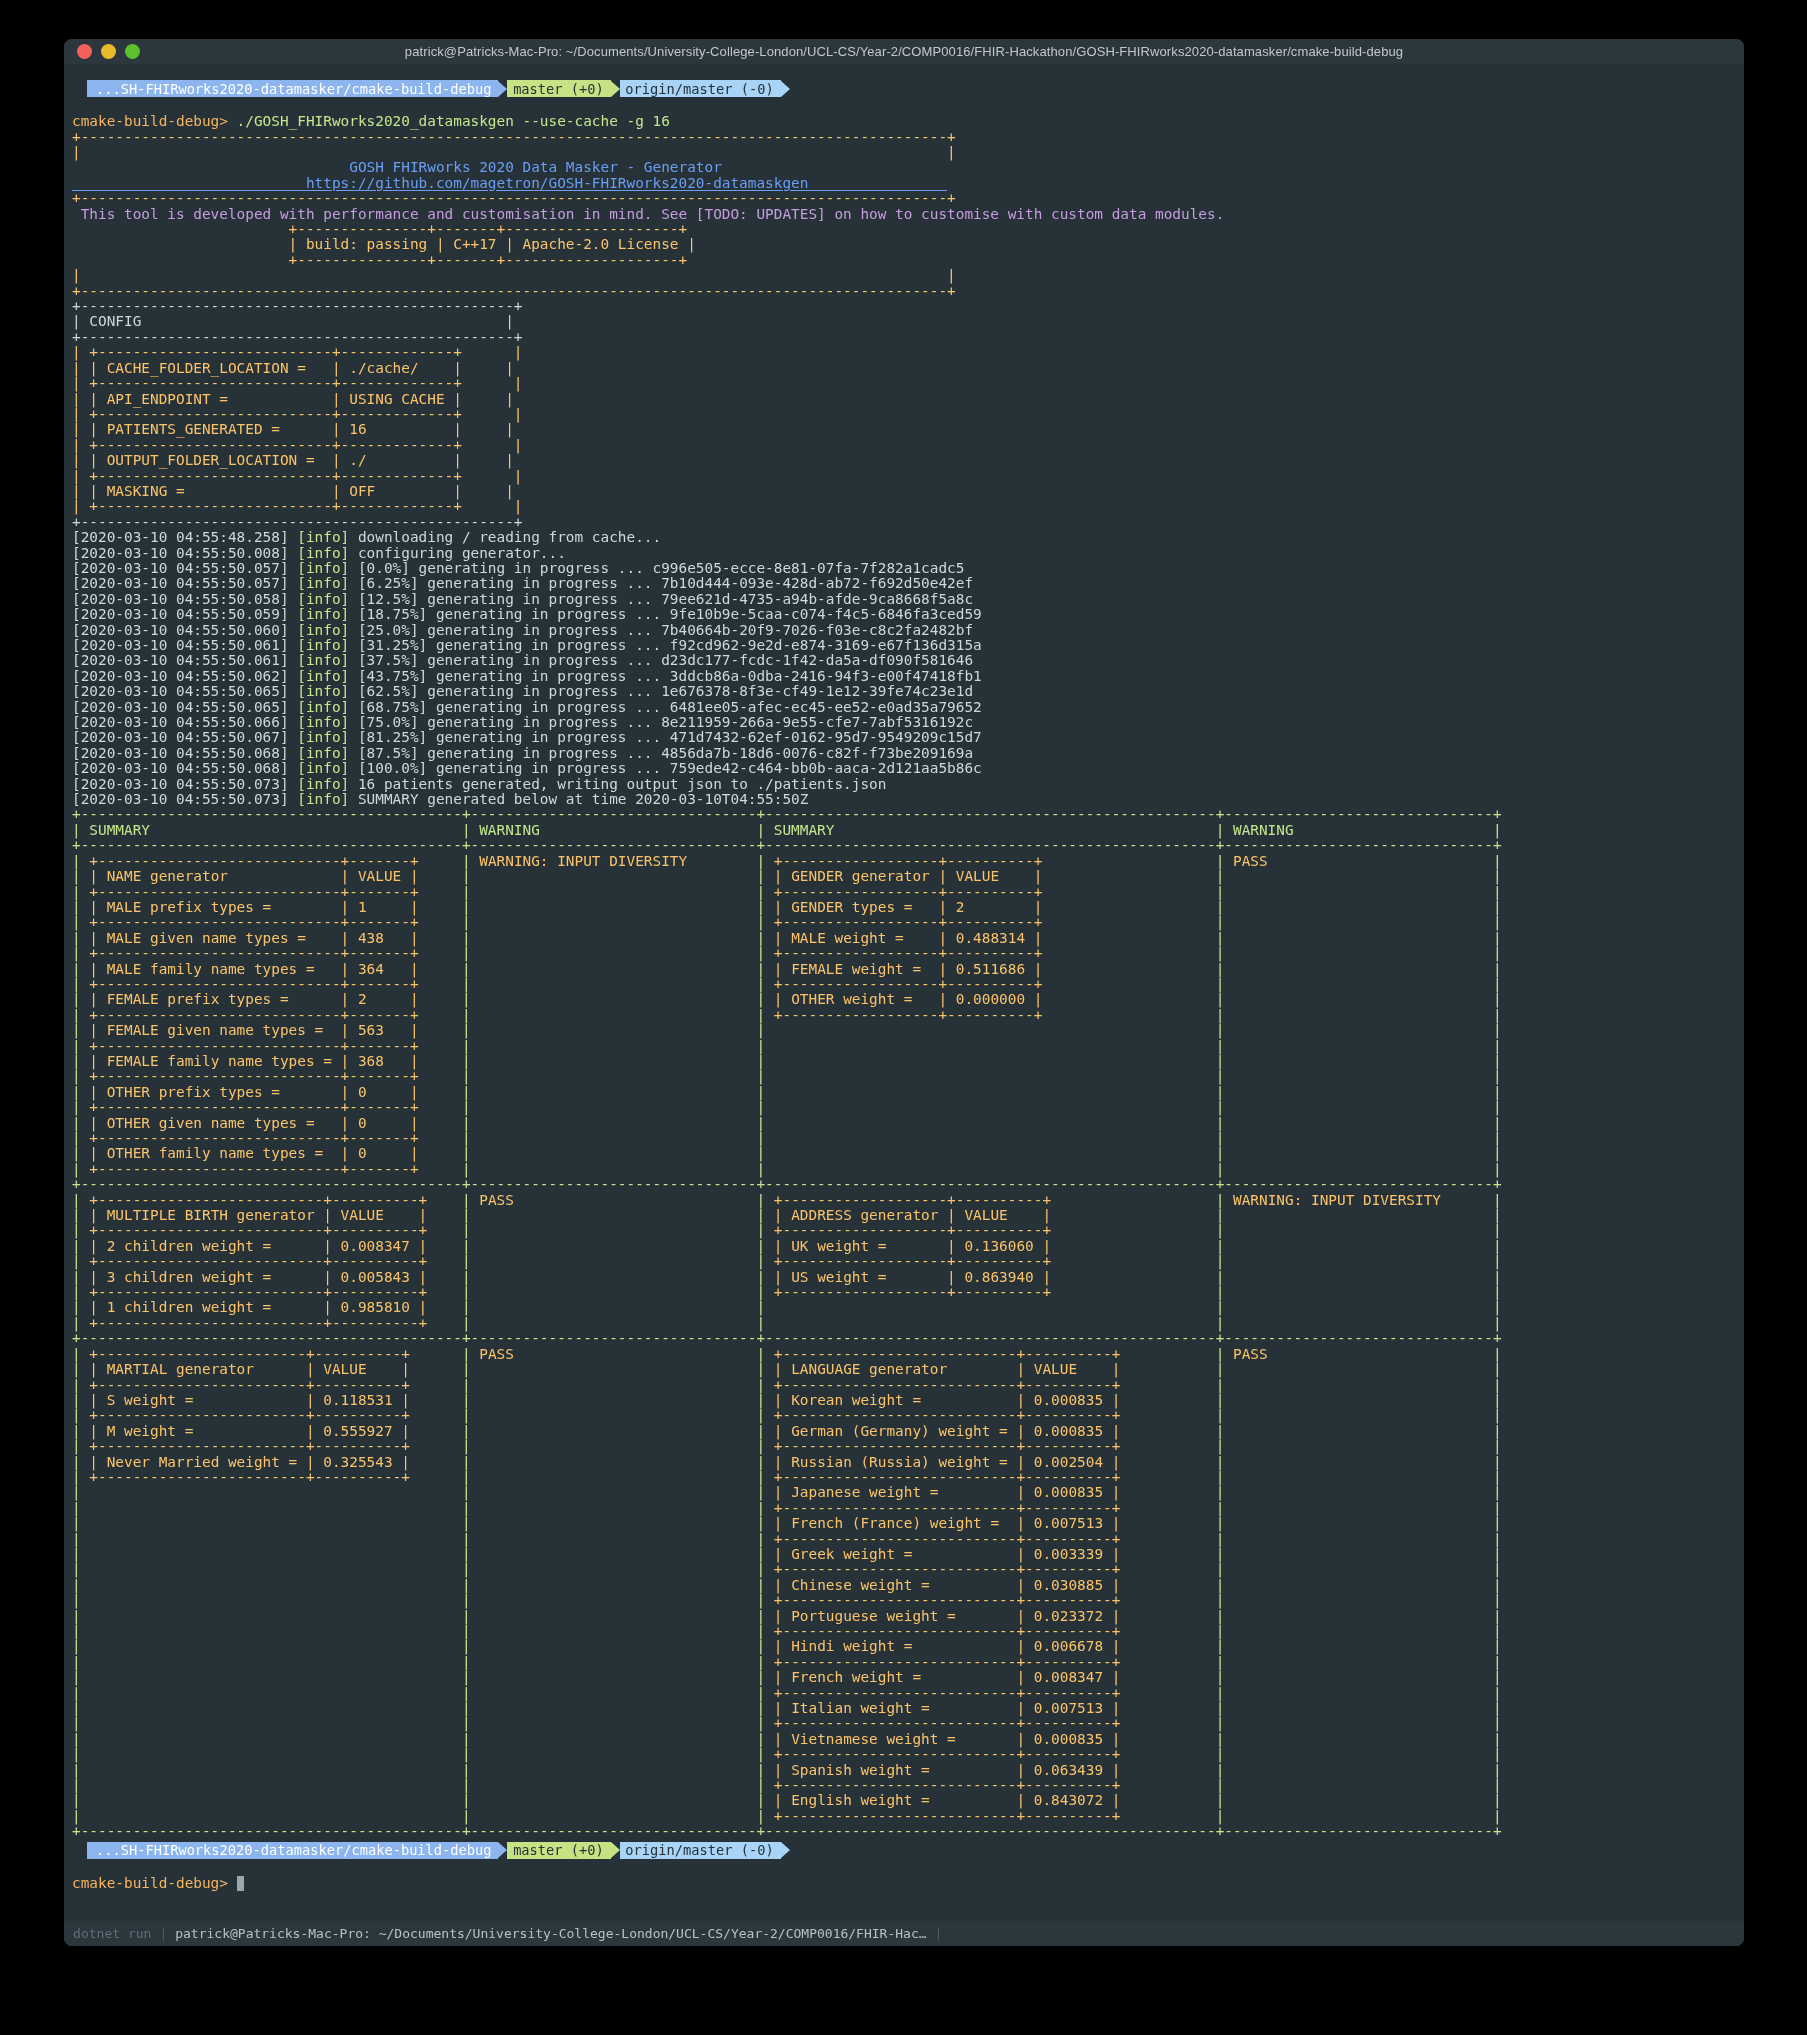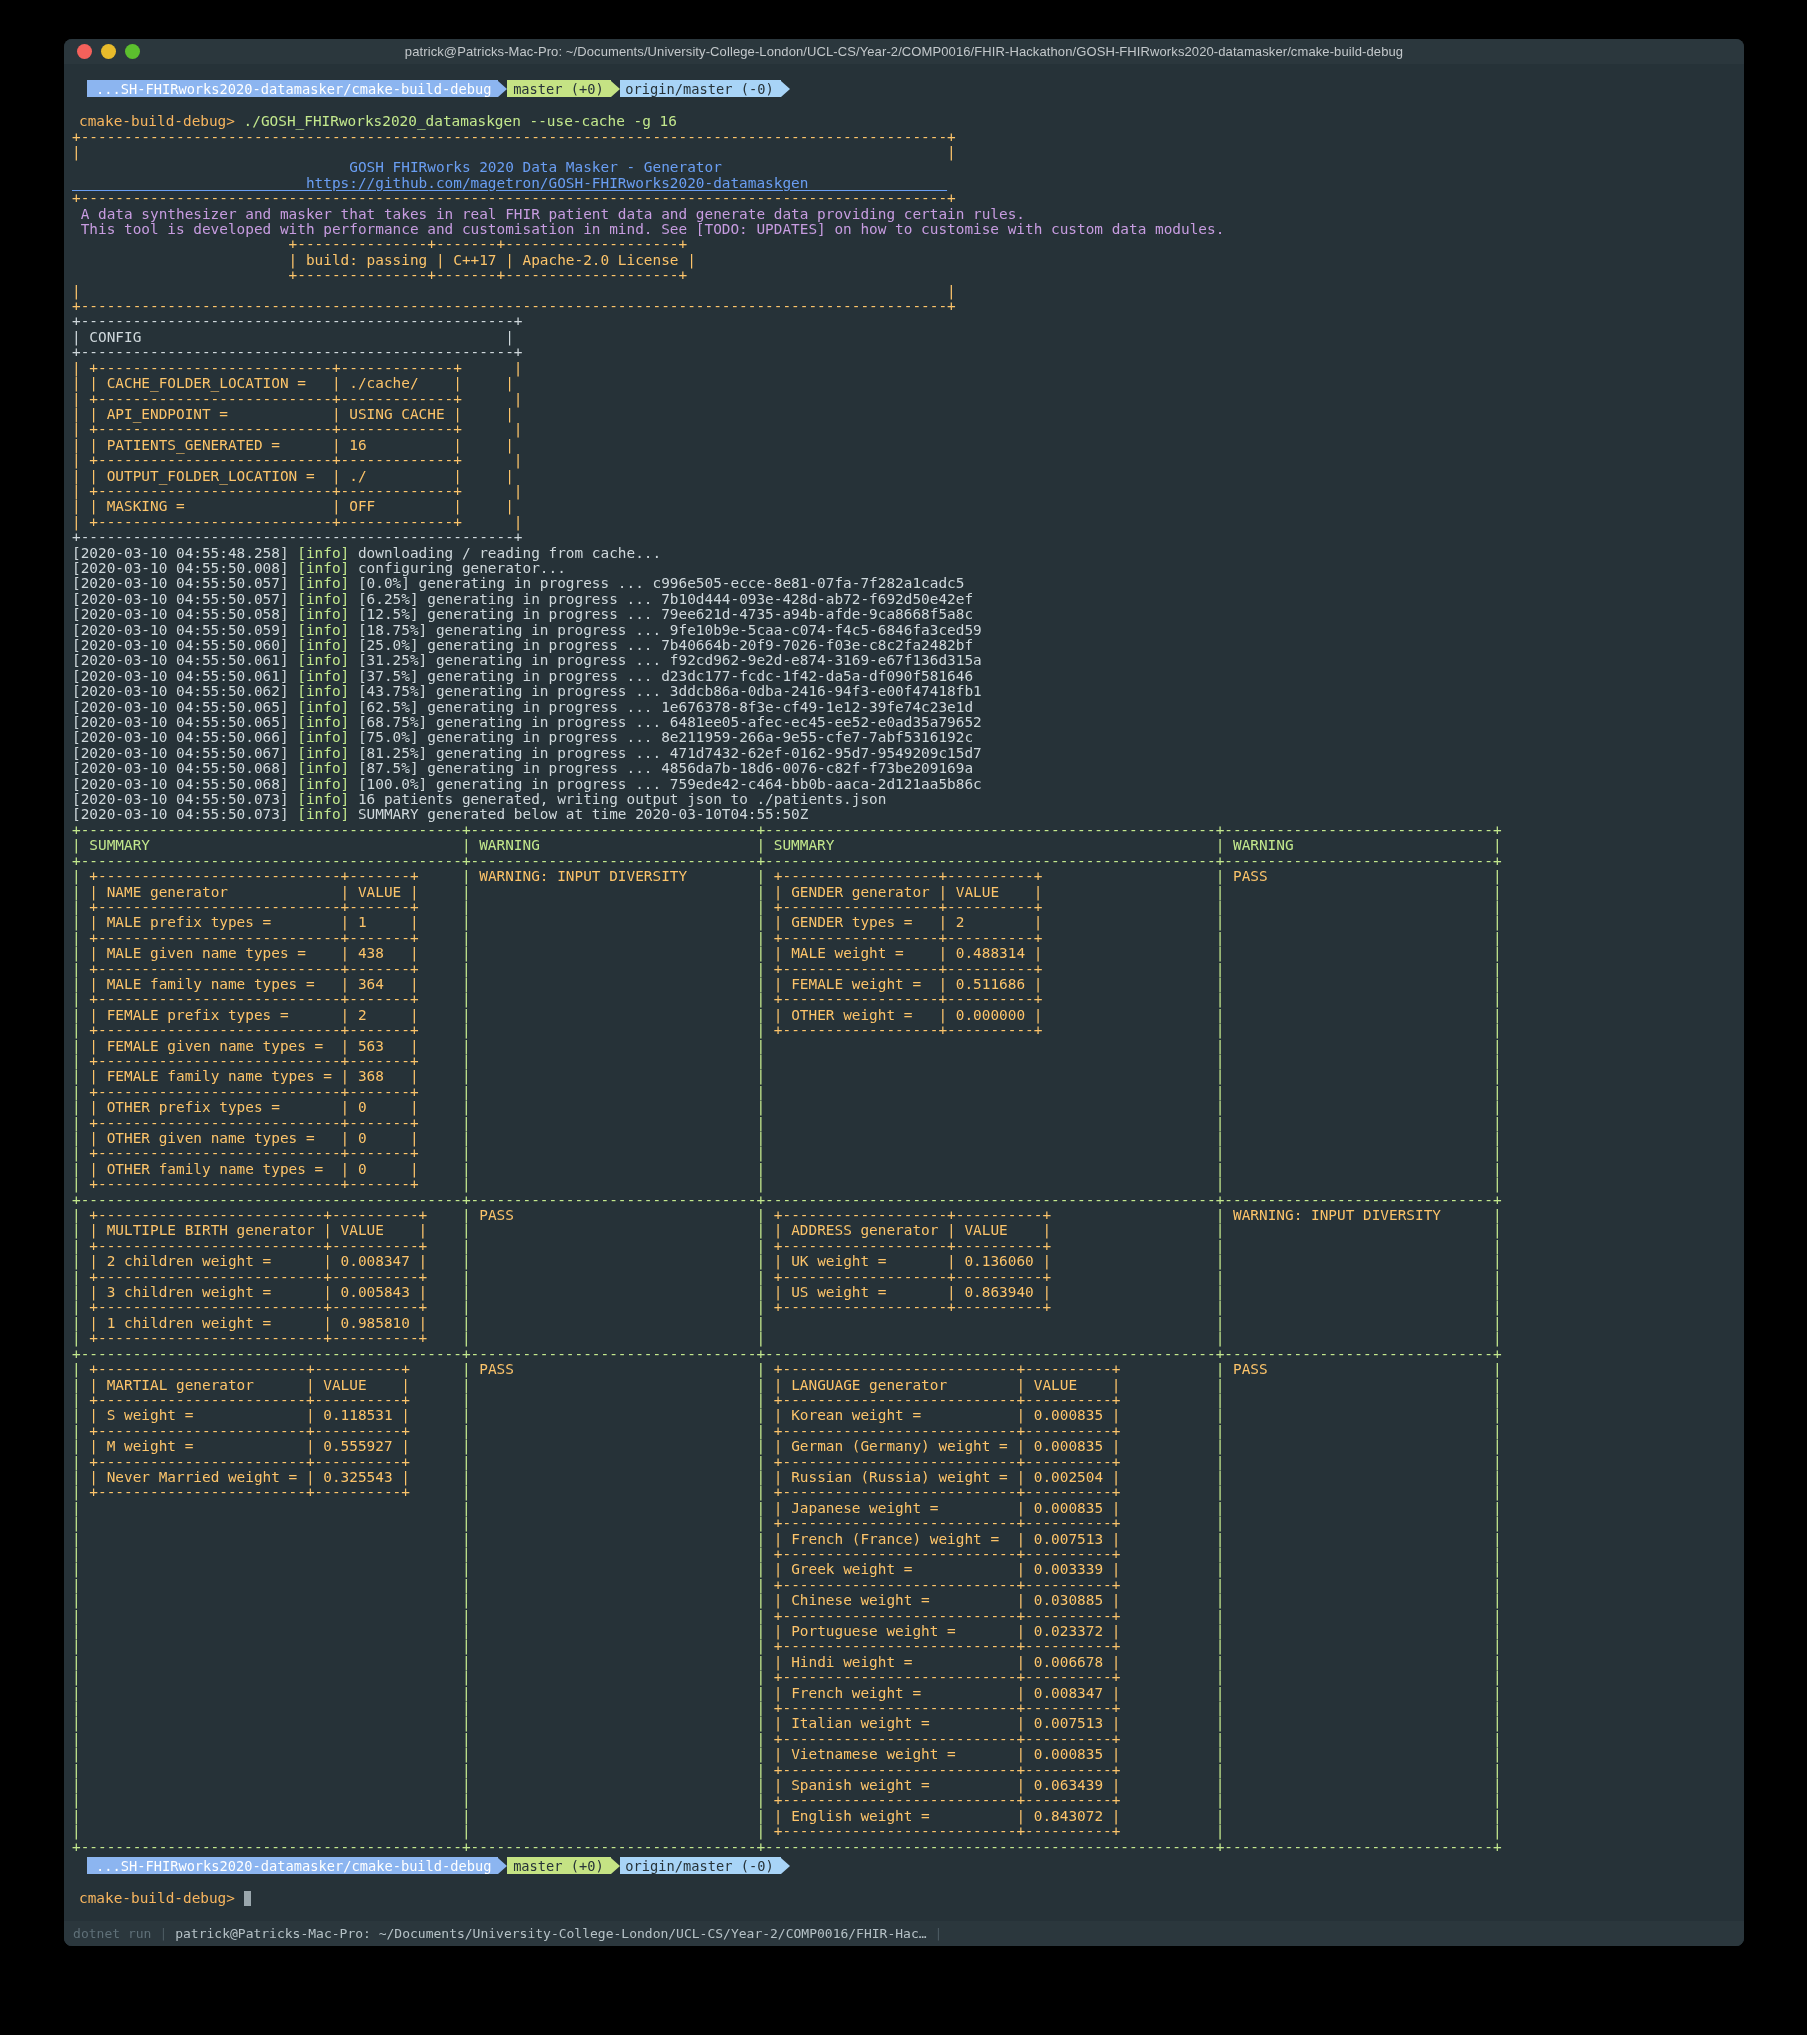--- a/index.html
+++ b/index.html
@@ -72,21 +72,21 @@
   }
   .pl-remote{background:#a8d4f7;color:#263238;padding:0 6.9px 0 5.7px;}
   .pl-arrow-remote{
     width:0;height:0;border-top:8.6px solid transparent;border-bottom:8.6px solid transparent;
     border-left:9.1px solid #a8d4f7;
   }
   .pl-spacerL{width:6.9px;height:17px;}
 
   .promptline{
     font-family:"DejaVu Sans Mono","Liberation Mono",monospace;
-    font-size:14.4px;line-height:16.6px;white-space:pre;margin:0;padding-left:15px;
+    font-size:14.4px;line-height:16.6px;white-space:pre;margin:0;padding-left:8px;
   }
   .p-dir{color:#f7b55e;}
   .p-cmd{color:#c3e88d;}
   .cursor{display:inline-block;width:7.4px;height:15px;background:#9aa7ad;vertical-align:-2.9px;}
 
   .statusbar{
     position:absolute;left:0;right:0;bottom:0;height:25px;background:#2b373d;
     display:flex;align-items:center;
     font-family:"DejaVu Sans Mono","Liberation Mono",monospace;
     font-size:13px;color:#b6c2c7;
@@ -123,21 +123,20 @@
       </div>
 
       <div class="promptline"><span class="p-dir">cmake-build-debug&gt;</span><span class="p-cmd"> ./GOSH_FHIRworks2020_datamaskgen --use-cache -g 16</span></div>
 
       <div class="block">
         <pre class="line c-orange">+----------------------------------------------------------------------------------------------------+</pre>
         <pre class="line c-orange">|                                                                                                    |</pre>
         <pre class="line c-blue">                                GOSH FHIRworks 2020 Data Masker - Generator                         </pre>
         <pre class="line c-blue" style="text-decoration:underline;text-underline-offset:2.3px;">                           https://github.com/magetron/GOSH-FHIRworks2020-datamaskgen                </pre>
         <pre class="line c-orange">+----------------------------------------------------------------------------------------------------+</pre>
-        <pre class="line c-purple"> A data synthesizer and masker that takes in real FHIR patient data and generate data providing certain rules.</pre>
         <pre class="line c-purple"> This tool is developed with performance and customisation in mind. See [TODO: UPDATES] on how to customise with custom data modules.</pre>
         <pre class="line c-orange">                         +---------------+-------+--------------------+</pre>
         <pre class="line c-orange">                         | build: passing | C++17 | Apache-2.0 License |</pre>
         <pre class="line c-orange">                         +---------------+-------+--------------------+</pre>
         <pre class="line c-orange">|                                                                                                    |</pre>
         <pre class="line c-orange">+----------------------------------------------------------------------------------------------------+</pre>
       </div>
 
       <div class="block" id="config-block">
           <pre class="line c-white">+--------------------------------------------------+</pre>

